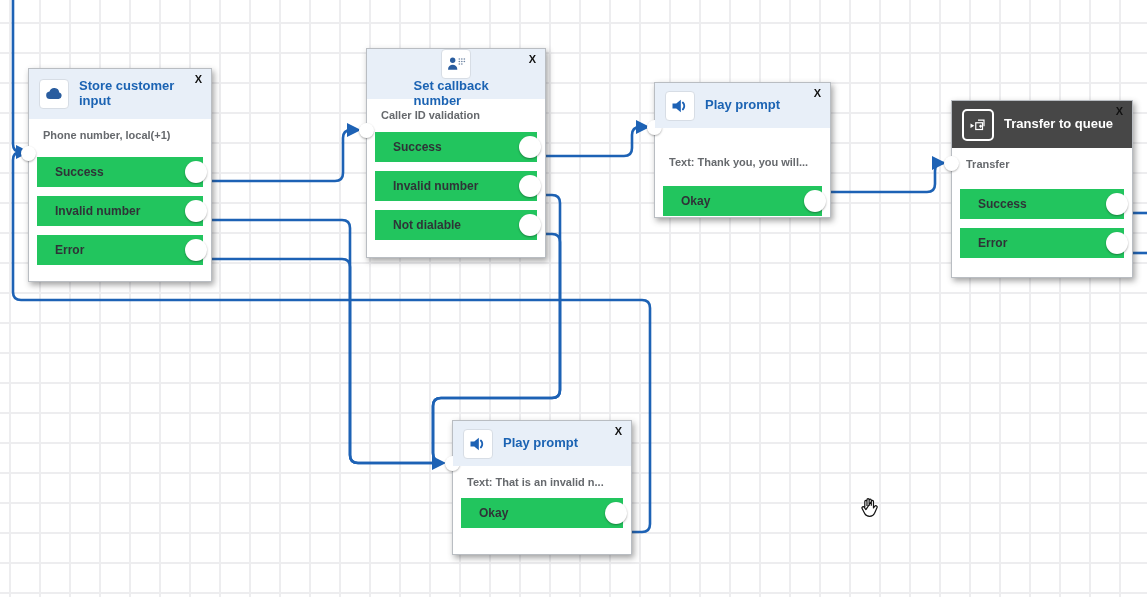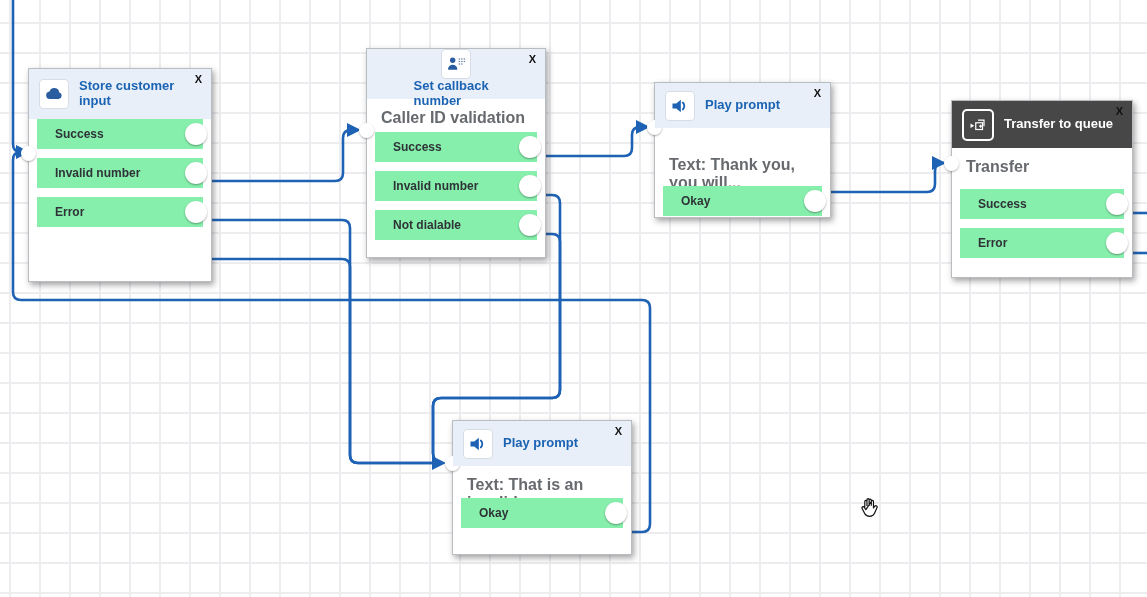--- a/index.html
+++ b/index.html
@@ -28,24 +28,24 @@
   .node-header.dark .icon-box{background:transparent;border:2px solid #fff;border-radius:5px;}
   .node-title{
     margin-left:10px;font-size:13px;font-weight:bold;color:#1b63b3;line-height:1.15;
   }
   .node-header.dark .node-title{color:#ffffff;}
   .close-x{
     position:absolute;top:5px;right:9px;font-size:11px;font-weight:bold;color:#111;
     line-height:1;cursor:default;
   }
   .node-desc{
-    box-sizing:border-box;padding:10px 14px 0 14px;font-size:16px;font-weight:bold;color:#66696d;
+    box-sizing:border-box;padding:10px 14px 0 14px;font-size:11px;font-weight:bold;color:#66696d;
   }
   .row{
-    position:relative;height:30px;margin:0 8px 9px 8px;background:#86efac;
+    position:relative;height:30px;margin:0 8px 9px 8px;background:#22c55e;
   }
   .row-label{
     font-size:12px;font-weight:bold;color:#2f3337;line-height:30px;padding-left:18px;display:block;
   }
   .port{
     position:absolute;right:-4px;top:4px;width:22px;height:22px;border-radius:50%;
     background:#fff;box-shadow:0 1px 2px rgba(0,0,0,.35);
   }
   .in-notch{
     position:absolute;left:-8px;width:15px;height:15px;border-radius:50%;background:#fff;
@@ -85,20 +85,21 @@
     <div class="in-notch" style="top:77px;"></div>
     <div class="node-header" style="height:50px;">
       <span class="icon-box">
         <svg width="20" height="20" viewBox="0 0 24 24">
             <path d="M7 18a4.5 4.5 0 0 1-.4-8.97A6 6 0 0 1 18.3 10.2 4 4 0 0 1 17.6 18H7z" fill="#2a5d9f"></path>
           </svg>
       </span>
       <span class="node-title" style="max-width:100px;">Store customer input</span>
       <span class="close-x">X</span>
     </div>
+    <div class="node-desc" style="height:38px;">Phone number, local(+1)</div>
     <div class="row">
       <span class="row-label">Success</span>
       <span class="port"></span>
     </div>
     <div class="row">
       <span class="row-label">Invalid number</span>
       <span class="port"></span>
     </div>
     <div class="row">
       <span class="row-label">Error</span>

